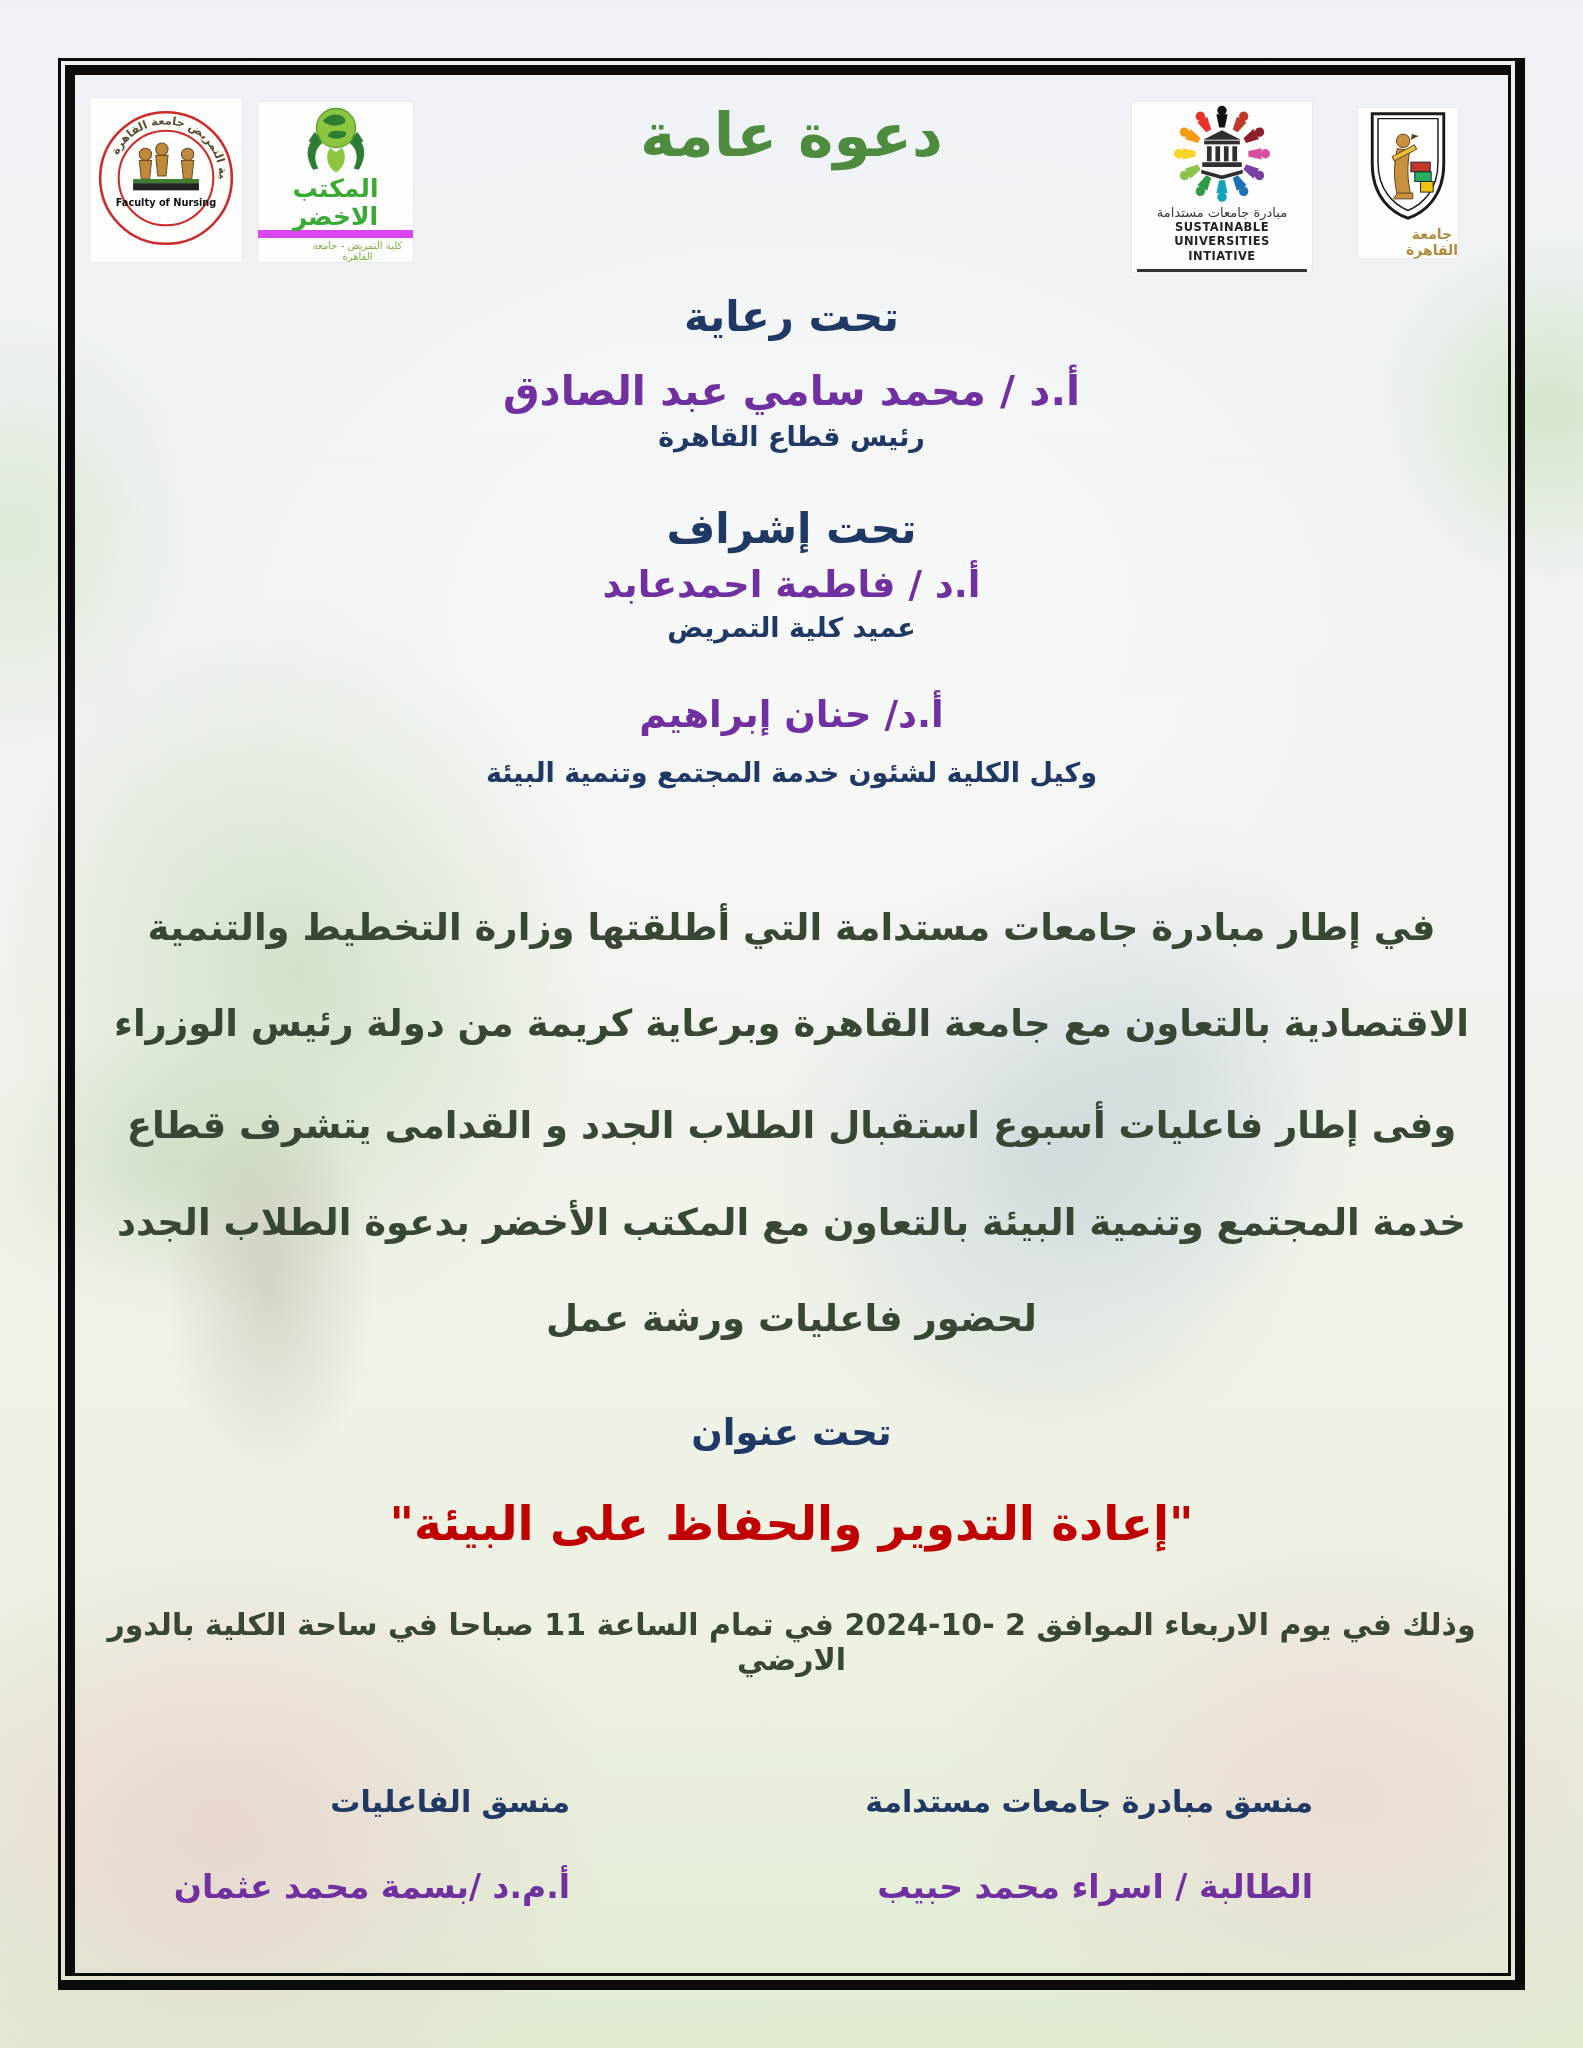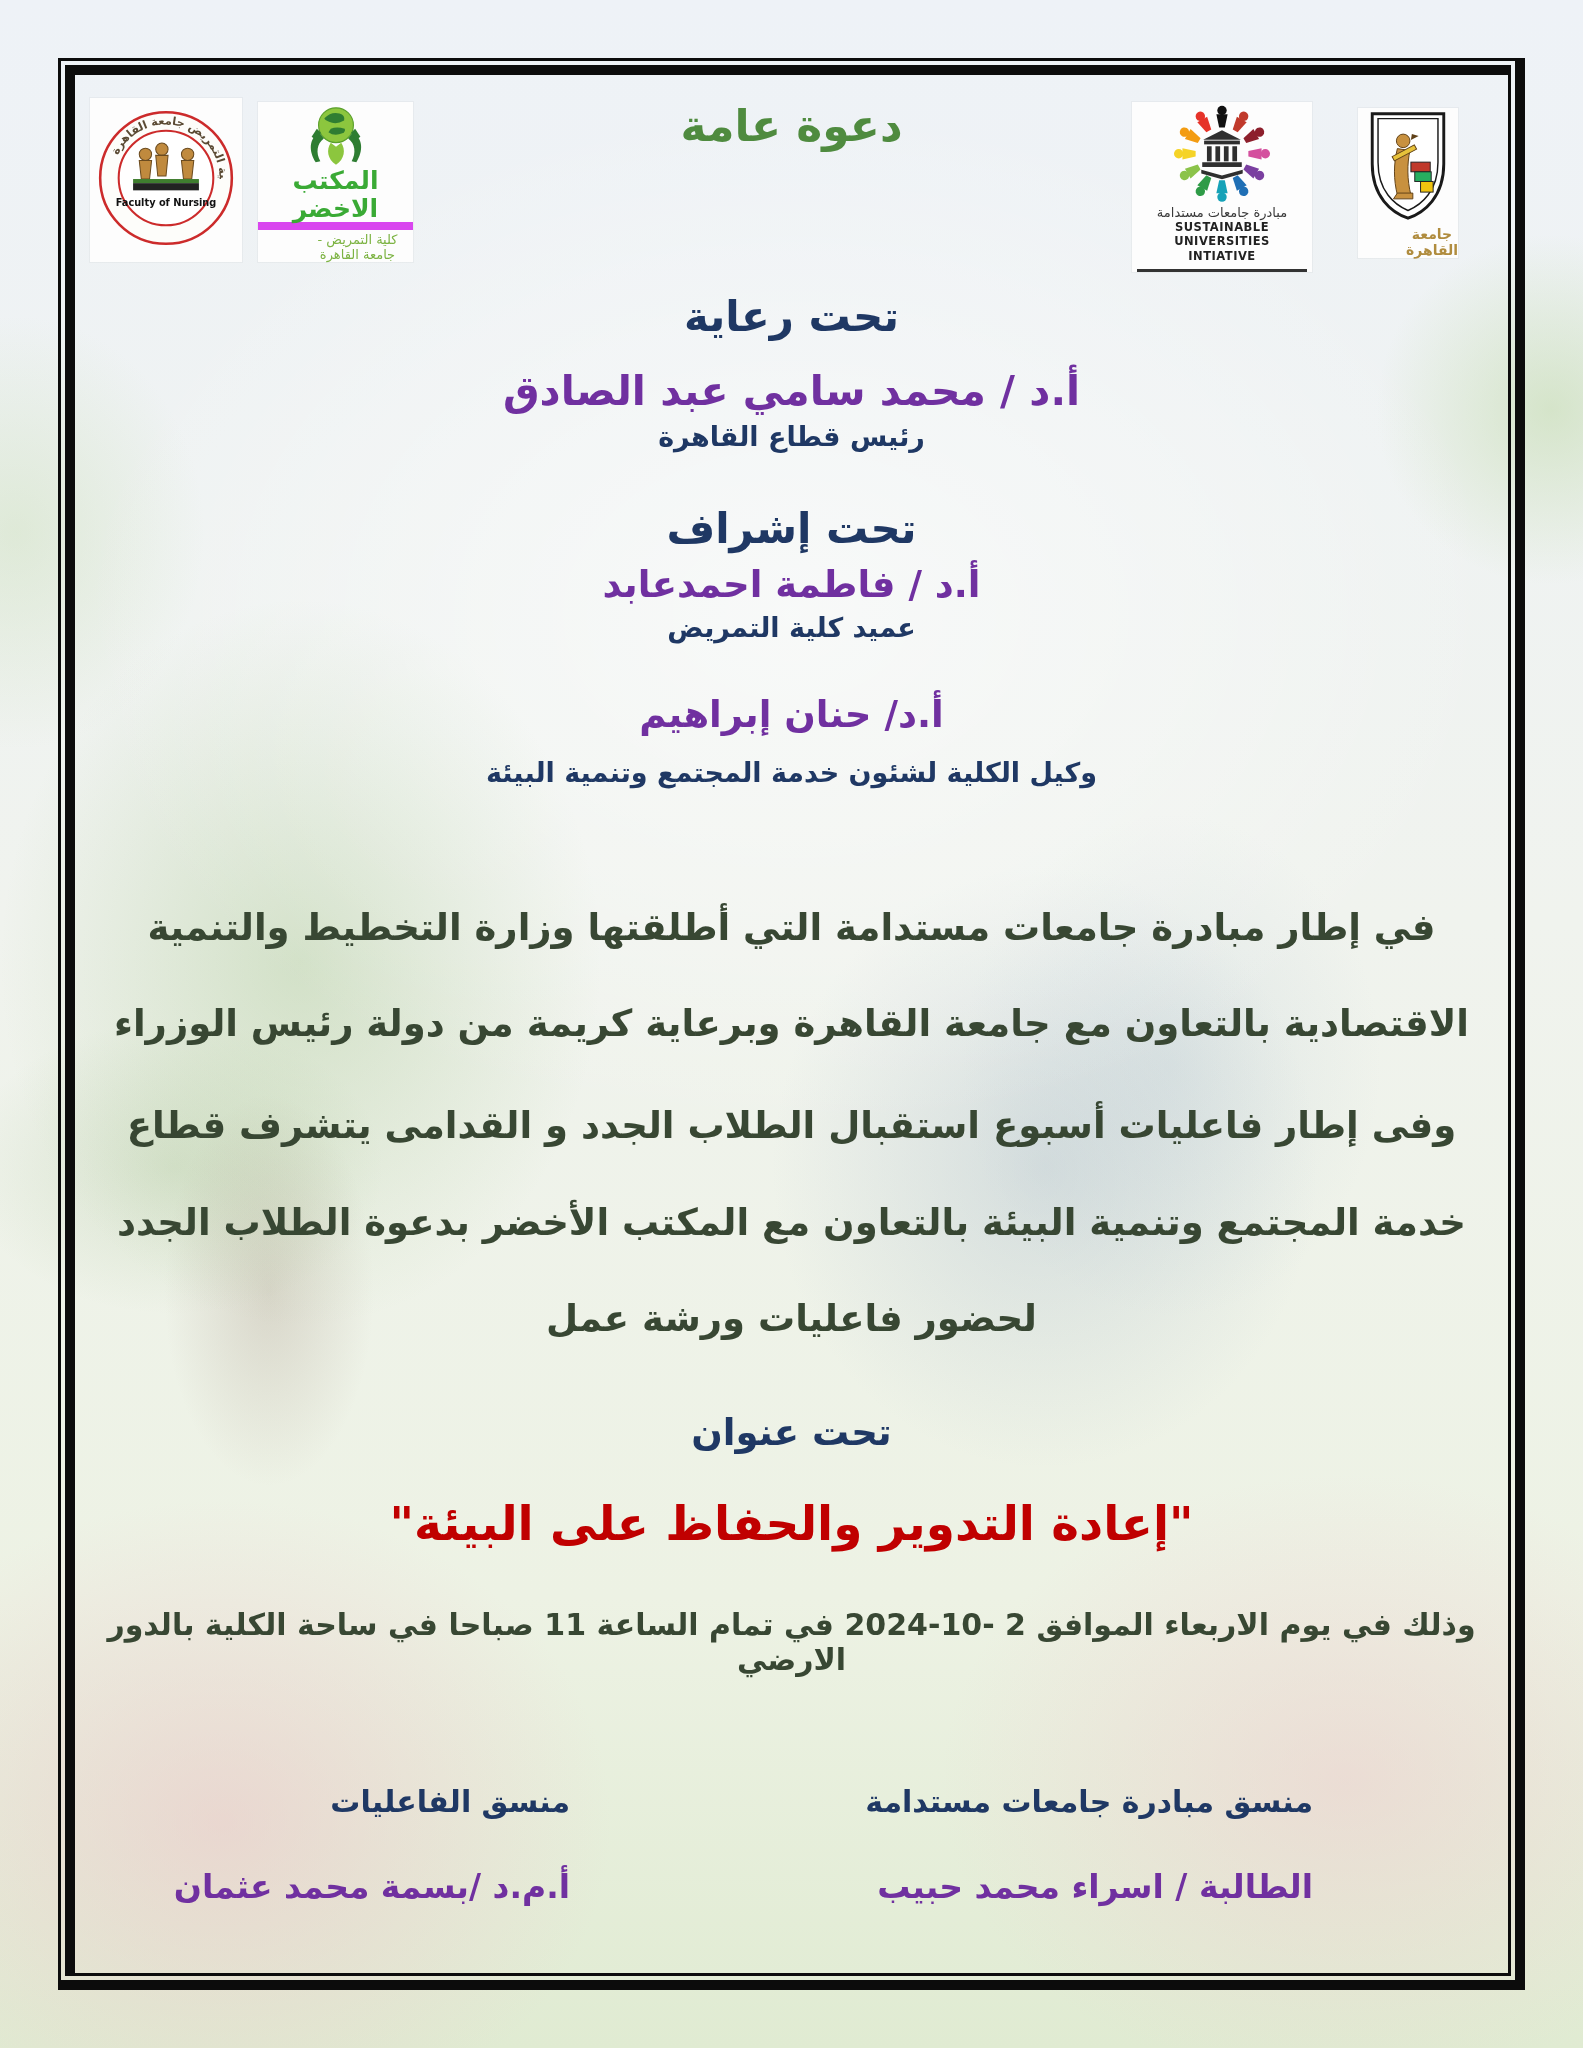--- a/index.html
+++ b/index.html
@@ -38,24 +38,24 @@
   .content{
     position:absolute;inset:80px;
     direction:rtl;text-align:center;
   }
   
   .header{position:relative;height:190px;direction:ltr;}
   .logo{position:absolute;background:#fdfdfd;box-shadow:0 0 0 1px rgba(0,0,0,0.03);}
   .logo-faculty{left:10px;top:18px;width:148px;height:160px;padding:2px;}
   .logo-green{left:178px;top:22px;width:155px;height:160px;display:flex;flex-direction:column;align-items:center;}
   .go-title{font-size:25px;font-weight:bold;color:#3aaa35;border-bottom:8px solid #d946ef;line-height:1.1;direction:rtl;}
-  .go-sub{font-size:13px;color:#7cb342;direction:rtl;margin-top:2px;margin-left:44px;}
+  .go-sub{font-size:10px;color:#7cb342;direction:rtl;margin-top:2px;margin-left:44px;}
   .main-title{
     position:absolute;left:0;right:0;top:20px;margin:0;
-    font-size:44px;font-weight:bold;color:#4f8b3f;direction:rtl;
+    font-size:60px;font-weight:bold;color:#4f8b3f;direction:rtl;
   }
   .logo-sui{left:1052px;top:22px;width:180px;height:170px;display:flex;flex-direction:column;align-items:center;}
   .sui-ar{font-size:13px;color:#3a3a3a;direction:rtl;line-height:1.1;}
   .sui-en{font-size:11.5px;font-weight:bold;color:#222;letter-spacing:0.5px;line-height:1.25;}
   .sui-line{width:170px;border-bottom:3px solid #333;margin-top:6px;}
   .logo-cairo{left:1278px;top:28px;width:100px;height:150px;display:flex;flex-direction:column;align-items:center;}
   .cu-label{font-size:14px;font-weight:bold;color:#b08c3e;margin-top:2px;padding-left:48px;}
   
   .navy{color:#1f3864;}
   .purple{color:#7030a0;}

